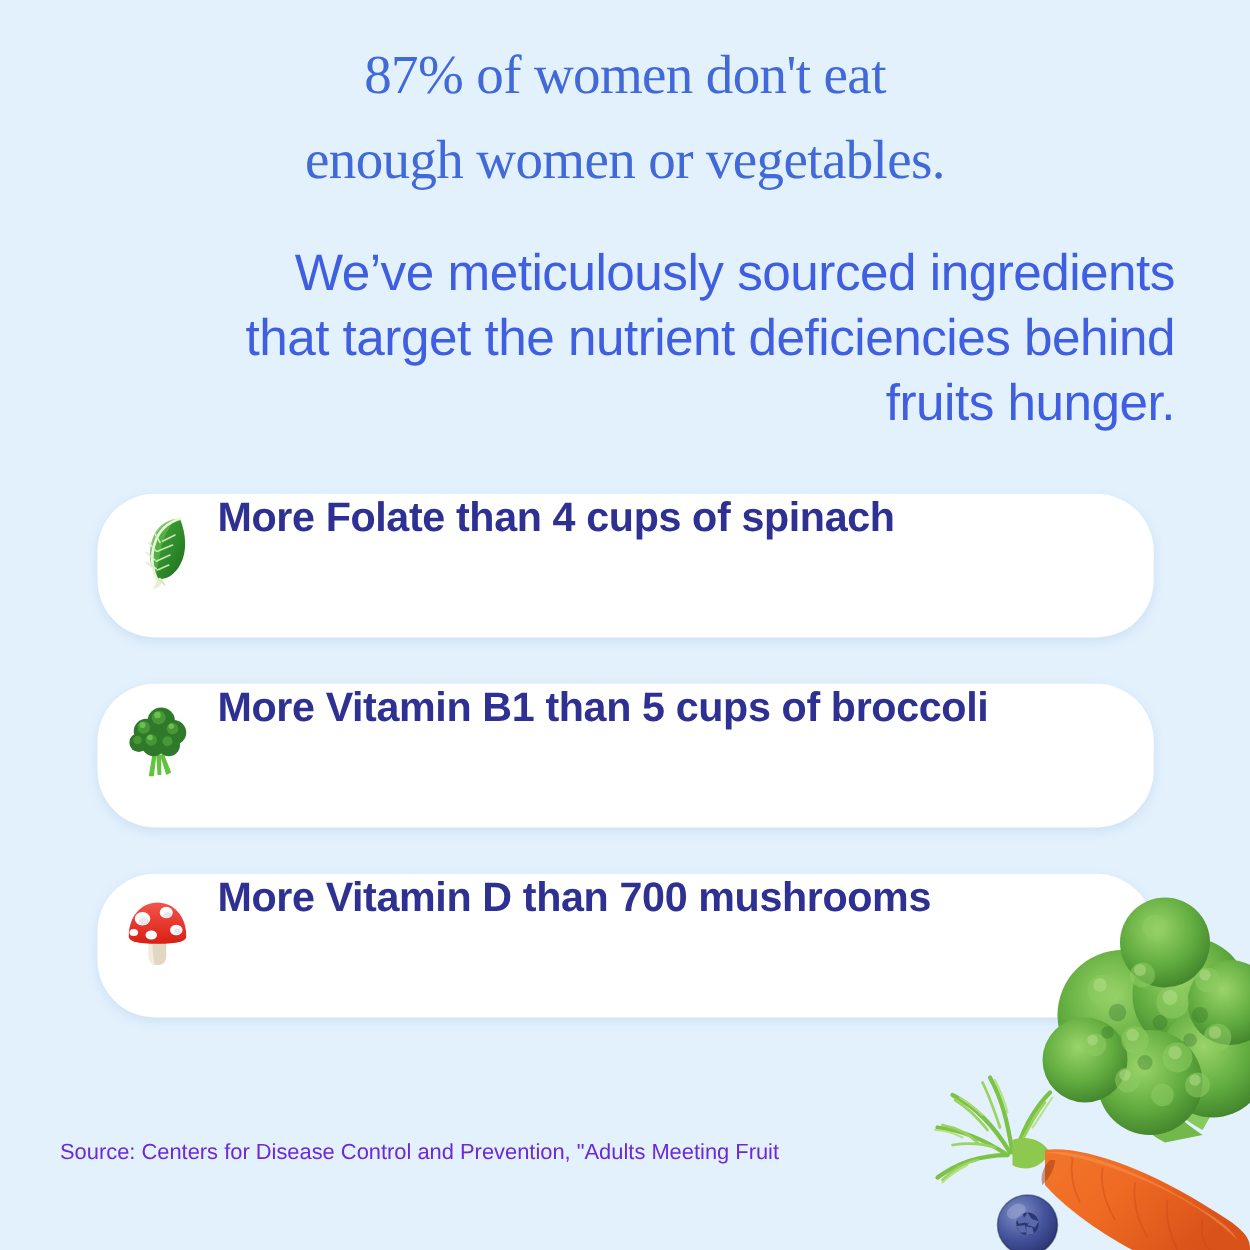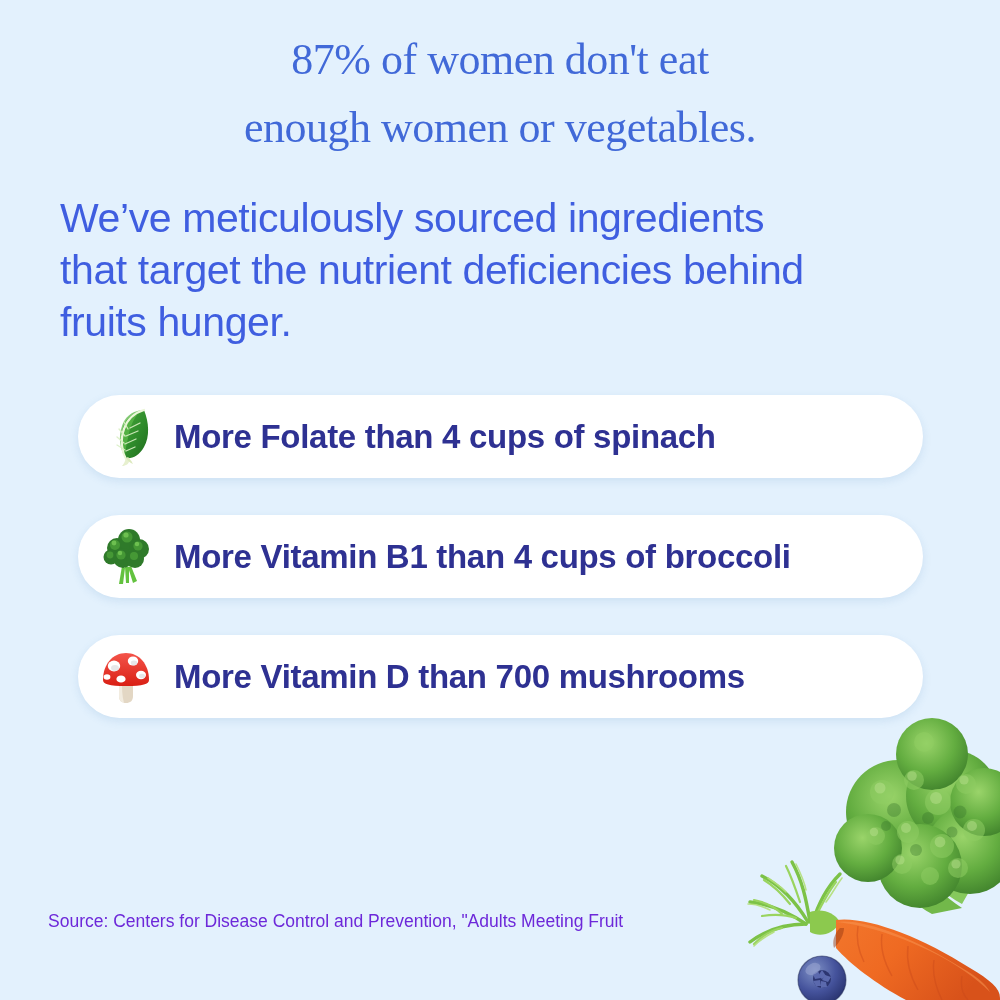--- a/index.html
+++ b/index.html
@@ -37,46 +37,46 @@
     letter-spacing: -0.5px;
   }
   .headline .ln { display: block; white-space: nowrap; }
 
   
   .subhead {
     position: absolute;
     top: 192px;
     left: 60px;
     width: 880px;
-    text-align: left;
+    text-align: right;
     font-family: "Liberation Sans", sans-serif;
     font-size: 41px;
     line-height: 52px;
     font-weight: 400;
     color: #3f5ee0;
     letter-spacing: -0.4px;
   }
   .subhead .ln { display: block; white-space: nowrap; }
 
   
   .cards {
     position: absolute;
     top: 395px;
     left: 78px;
     width: 845px;
   }
   .card {
     position: relative;
-    height: 83px;
+    height: 115px;
     margin-bottom: 37px;
     background: #ffffff;
     border-radius: 46px;
     box-shadow: 0 3px 9px rgba(90, 140, 190, 0.16);
     display: flex;
-    align-items: center;
+    align-items: flex-start;
     overflow: hidden;
   }
   .card-icon {
     flex: 0 0 auto;
     width: 96px;
     height: 93px;
     display: flex;
     align-items: center;
     justify-content: center;
   }
@@ -188,21 +188,21 @@
             <circle cx="15" cy="29" r="3.4"></circle>
           </g>
           <g fill="#7fd25c" opacity="0.7">
             <circle cx="19" cy="17" r="2.4"></circle>
             <circle cx="31" cy="9" r="2.6"></circle>
             <circle cx="42" cy="18" r="2.2"></circle>
             <circle cx="25" cy="27" r="2.2"></circle>
           </g>
         </svg>
       </span>
-      <span class="card-label">More Vitamin B1 than 4 cups of broccoli</span>
+      <span class="card-label">More Vitamin B1 than 5 cups of broccoli</span>
     </div>
 
     <div class="card">
       <span class="card-icon">
         <svg width="62" height="62" viewBox="0 0 62 62" aria-hidden="true">
           <defs>
             <linearGradient id="msG" x1="0" y1="0" x2="0" y2="1">
               <stop offset="0%" stop-color="#f4544a"></stop>
               <stop offset="100%" stop-color="#d91f14"></stop>
             </linearGradient>

